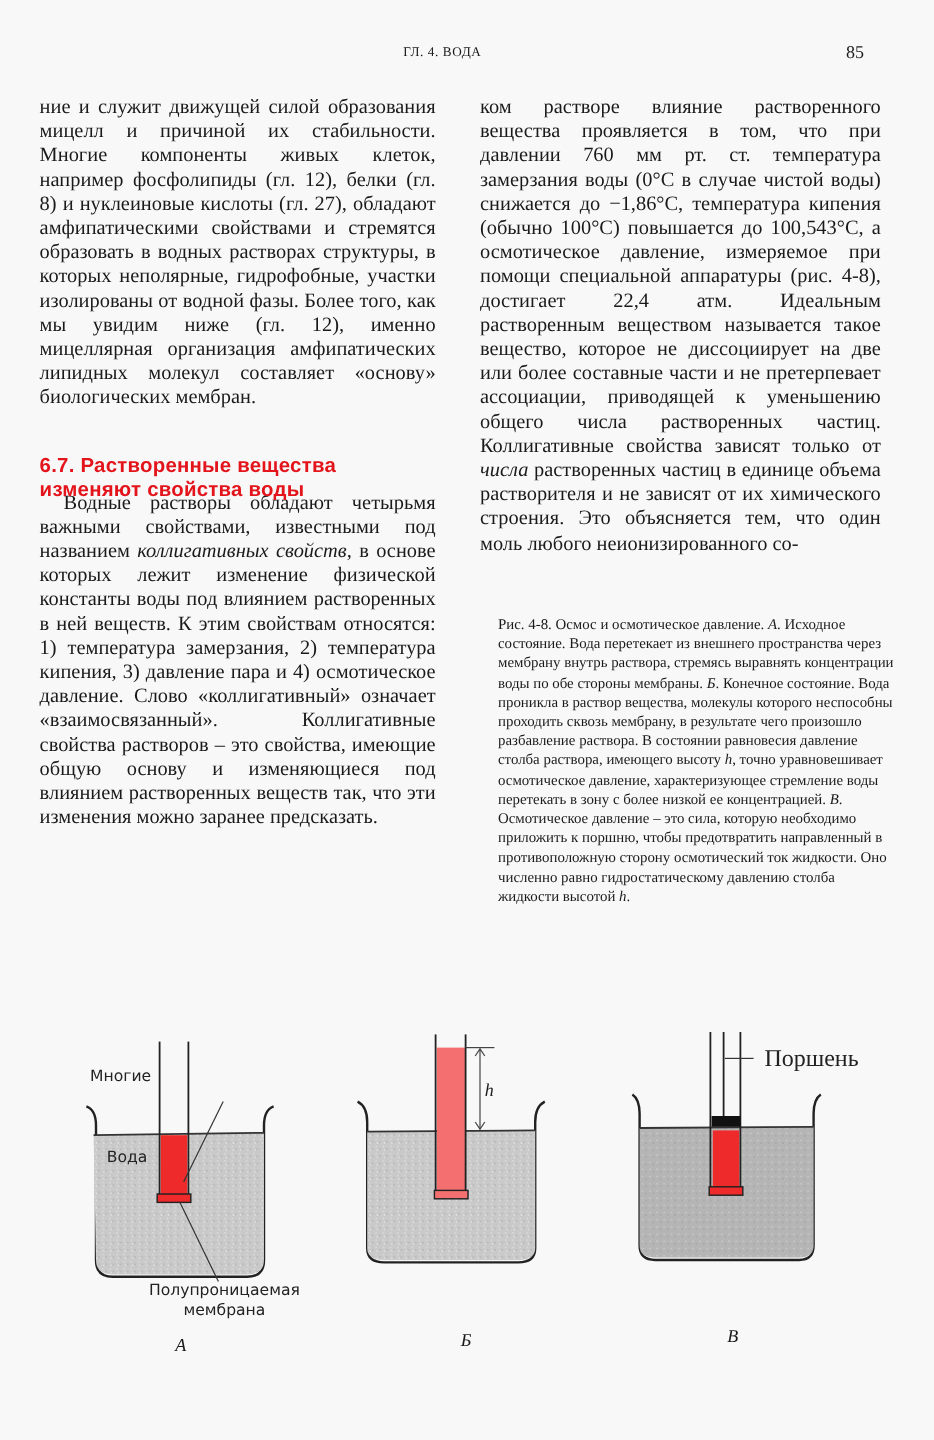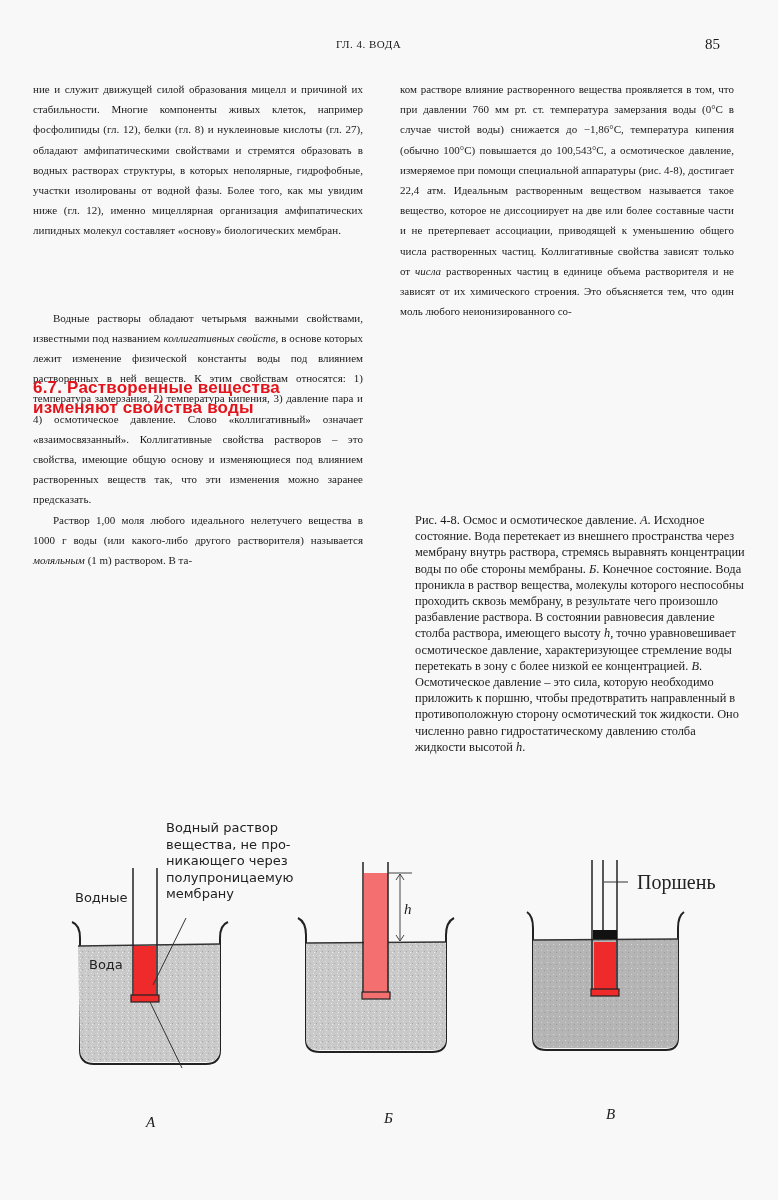--- a/index.html
+++ b/index.html
@@ -1,20 +1,20 @@
 <!DOCTYPE html>
 <html><head>
 <meta charset="utf-8">
 <style>
   html, body { margin:0; padding:0; }
   body { width:778px; height:1200px; background:#f8f8f8; position:relative; overflow:hidden;
          font-family:"Liberation Serif","DejaVu Serif",serif; color:#1a1a1a; }
   .running-head { position:absolute; top:38px; left:336px; font-size:11px; letter-spacing:0.5px; }
   .page-num { position:absolute; top:36px; left:705px; font-size:15px; }
-  .col { position:absolute; font-size:11px; line-height:20.2px; text-align:justify; }
+  .col { position:absolute; font-size:17px; line-height:20.2px; text-align:justify; }
   .col p { margin:0; }
   .col-left { left:33px; top:79px; width:330px; }
   .col-right { left:400px; top:79px; width:334px; }
   .indent { text-indent:20px; }
   .heading { position:absolute; left:33px; top:378px; width:330px; color:#e3141b;
              font-weight:bold; font-size:17px; line-height:20px; font-family:"Liberation Sans","DejaVu Sans",sans-serif; letter-spacing:0.2px; }
   .caption { position:absolute; left:415px; top:512px; width:334px; font-size:12.4px; line-height:16.2px; }
   .caption p { margin:0; }
   i { }
   .figure { position:absolute; left:0; top:810px; width:778px; height:390px; }
@@ -24,21 +24,20 @@
 </head>
 <body>
 
 <div class="running-head">ГЛ. 4. ВОДА</div>
 <div class="page-num">85</div>
 
 <div class="col col-left">
   <p>ние и служит движущей силой образования мицелл и причиной их стабильности. Многие компоненты живых клеток, например фосфолипиды (гл. 12), белки (гл. 8) и нуклеиновые кислоты (гл. 27), обладают амфипатическими свойствами и стремятся образовать в водных растворах структуры, в которых неполярные, гидрофобные, участки изолированы от водной фазы. Более того, как мы увидим ниже (гл. 12), именно мицеллярная организация амфипатических липидных молекул составляет «основу» биологических мембран.</p>
   <div style="height:67px"></div>
   <p class="indent" style="margin-top:0"><span>Водные растворы обладают четырьмя важными свойствами, известными под названием </span><i>коллигативных свойств</i><span>, в основе которых лежит изменение физической константы воды под влиянием растворенных в ней веществ. К этим свойствам относятся: 1) температура замерзания, 2) температура кипения, 3) давление пара и 4) осмотическое давление. Слово «коллигативный» означает «взаимосвязанный». Коллигативные свойства растворов – это свойства, имеющие общую основу и изменяющиеся под влиянием растворенных веществ так, что эти изменения можно заранее предсказать.</span></p>
-  <p class="indent"><span>Раствор 1,00 моля любого идеального нелетучего вещества в 1000 г воды (или какого-либо другого растворителя) называется </span><i>моляльным</i><span> (1 m) раствором. В та-</span></p>
 </div>
 
 <div class="heading">6.7. Растворенные вещества изменяют свойства воды</div>
 
 <div class="col col-right">
   <p><span>ком растворе влияние растворенного вещества проявляется в том, что при давлении 760 мм рт. ст. температура замерзания воды (0°C в случае чистой воды) снижается до −1,86°C, температура кипения (обычно 100°C) повышается до 100,543°C, а осмотическое давление, измеряемое при помощи специальной аппаратуры (рис. 4-8), достигает 22,4 атм. Идеальным растворенным веществом называется такое вещество, которое не диссоциирует на две или более составные части и не претерпевает ассоциации, приводящей к уменьшению общего числа растворенных частиц. Коллигативные свойства зависят только от </span><i>числа</i><span> растворенных частиц в единице объема растворителя и не зависят от их химического строения. Это объясняется тем, что один моль любого неионизированного со-</span></p>
 </div>
 
 <div class="caption">
   <p><span>Рис. 4-8. Осмос и осмотическое давление. </span><i>А</i><span>. Исходное состояние. Вода перетекает из внешнего пространства через мембрану внутрь раствора, стремясь выравнять концентрации воды по обе стороны мембраны. </span><i>Б</i><span>. Конечное состояние. Вода проникла в раствор вещества, молекулы которого неспособны проходить сквозь мембрану, в результате чего произошло разбавление раствора. В состоянии равновесия давление столба раствора, имеющего высоту </span><i>h</i><span>, точно уравновешивает осмотическое давление, характеризующее стремление воды перетекать в зону с более низкой ее концентрацией. </span><i>В</i><span>. Осмотическое давление – это сила, которую необходимо приложить к поршню, чтобы предотвратить направленный в противоположную сторону осмотический ток жидкости. Оно численно равно гидростатическому давлению столба жидкости высотой </span><i>h</i><span>.</span></p>
@@ -93,27 +92,24 @@
       <line x1="592" y1="860" x2="592" y2="996" stroke="#222" stroke-width="1.5"></line>
       <line x1="617" y1="860" x2="617" y2="996" stroke="#222" stroke-width="1.5"></line>
       <line x1="603" y1="860" x2="603" y2="930" stroke="#222" stroke-width="1.5"></line>
       <rect x="593" y="930" width="24" height="9" fill="#111"></rect>
       <rect x="594" y="942" width="22" height="54" fill="#ee2a2a"></rect>
       <rect x="591" y="989" width="28" height="7" fill="#ee2a2a" stroke="#222" stroke-width="1.2"></rect>
       <line x1="604" y1="882" x2="628" y2="882" stroke="#333" stroke-width="1"></line>
     </g>
   </svg>
 
-  <div class="fig-label" style="left:166px; top:10px;">
-    <div>Водный раствор</div>
-    <div>вещества, не про-</div>
-    <div>никающего через</div>
-    <div>полупроницаемую</div>
-    <div>мембрану</div>
+  <div class="fig-label" style="left:75px; top:80px;">Многие</div>
+  <div class="fig-label" style="left:89px; top:147px;">Вода</div>
+  <div class="fig-label" style="left:122px; top:258px; text-align:center; width:130px;">
+    <div>Полупроницаемая</div>
+    <div>мембрана</div>
   </div>
-  <div class="fig-label" style="left:75px; top:80px;">Водные</div>
-  <div class="fig-label" style="left:89px; top:147px;">Вода</div>
   <div class="panel-letter" style="left:146px; top:304px;">А</div>
   <div class="panel-letter" style="left:404px; top:91px;">h</div>
   <div class="panel-letter" style="left:384px; top:300px;">Б</div>
   <div class="fig-label" style="left:637px; top:64px; font-family:'Liberation Serif',serif; font-size:20px;">Поршень</div>
   <div class="panel-letter" style="left:606px; top:296px;">В</div>
 </div>
 
 </body></html>

